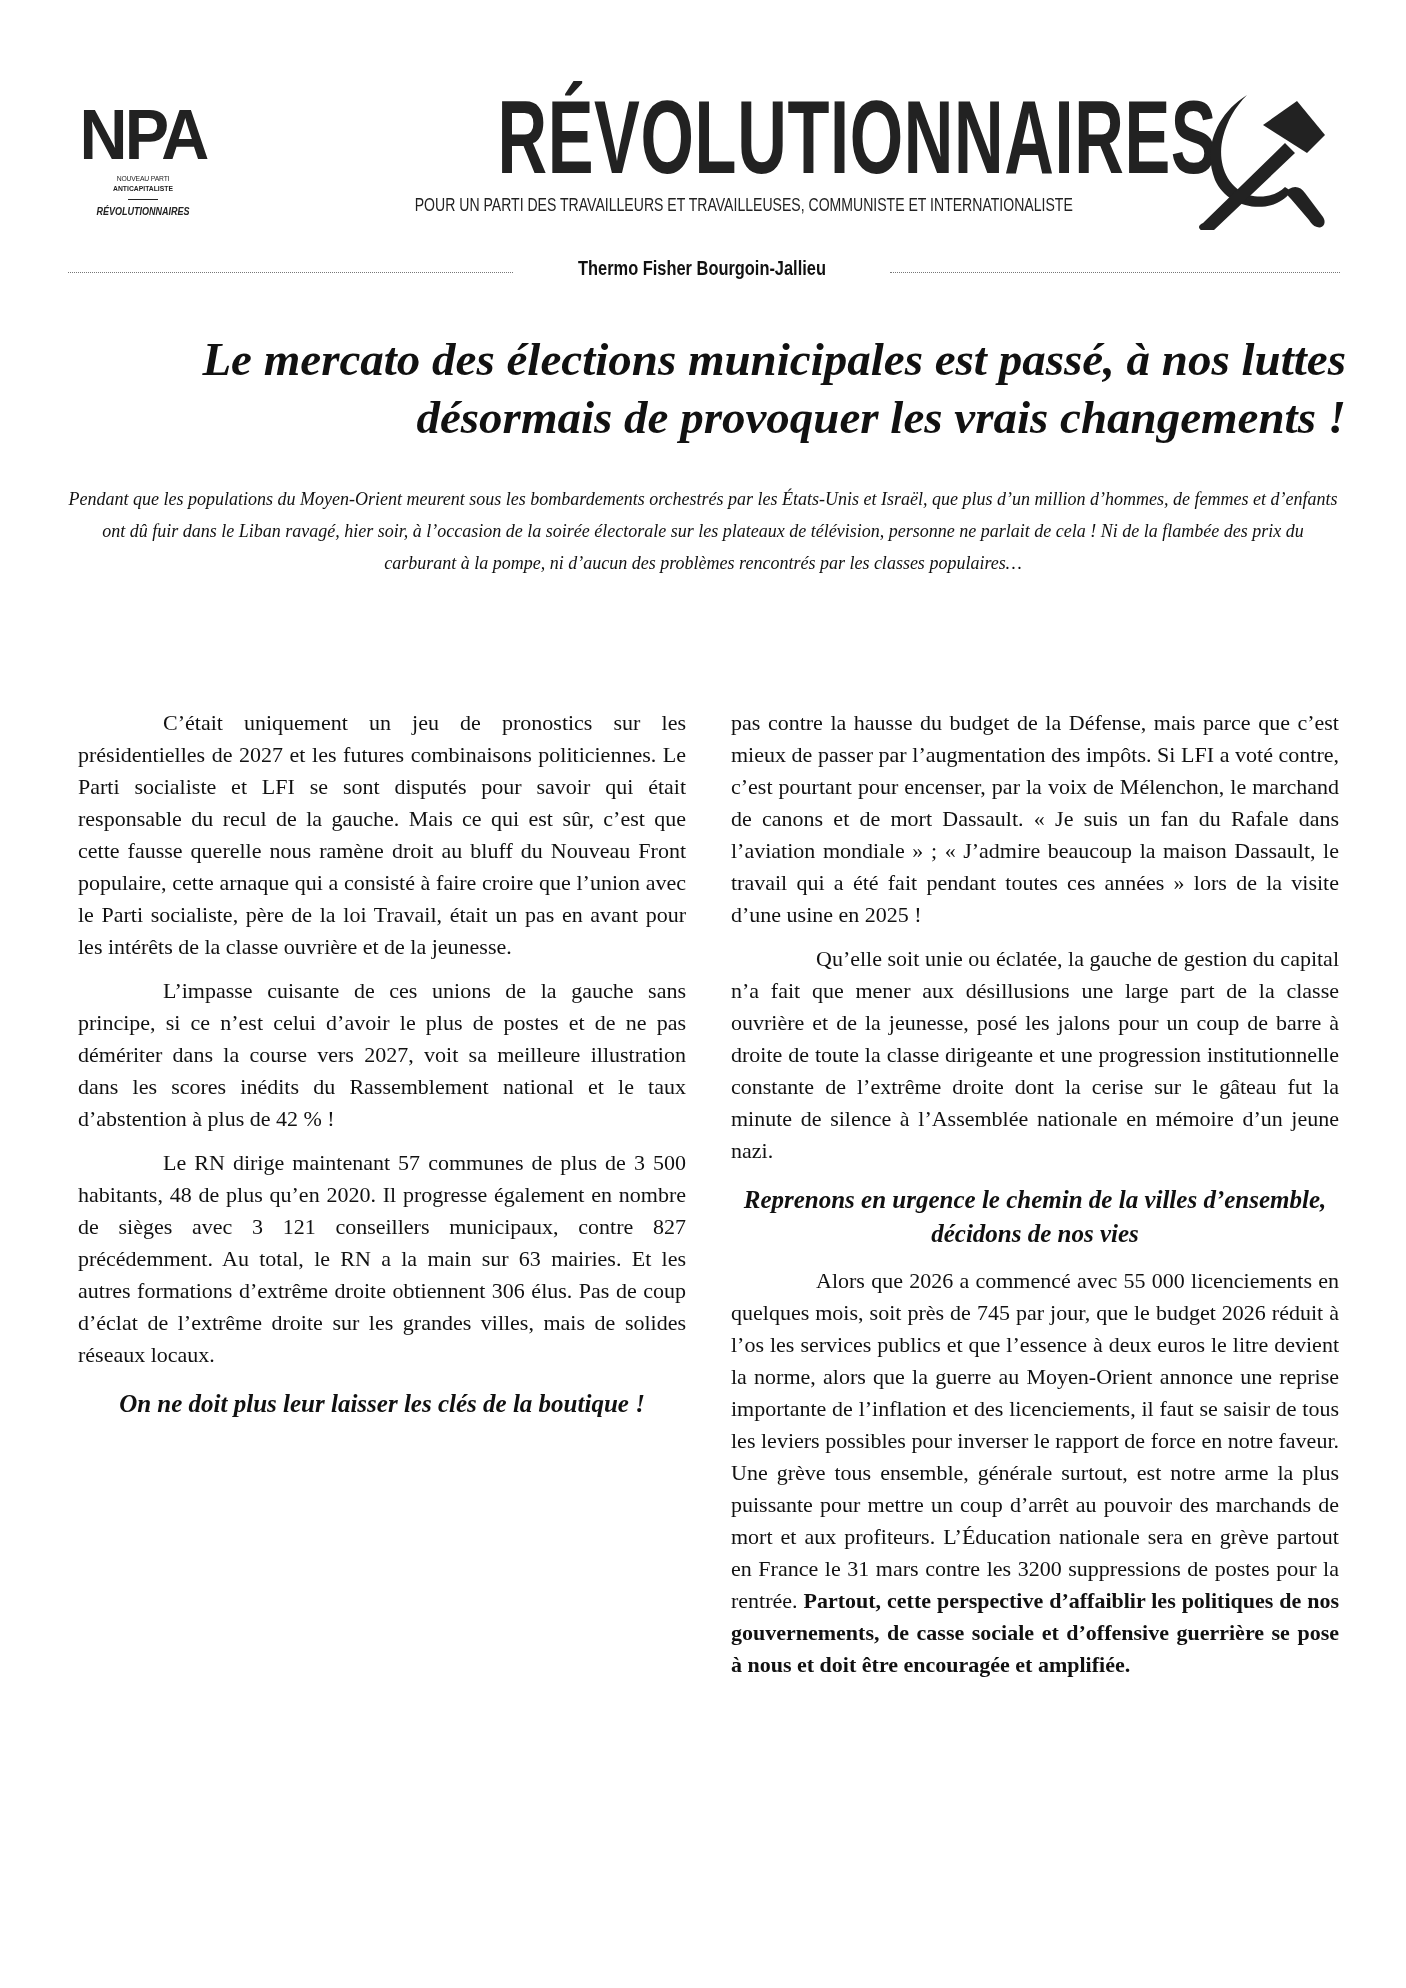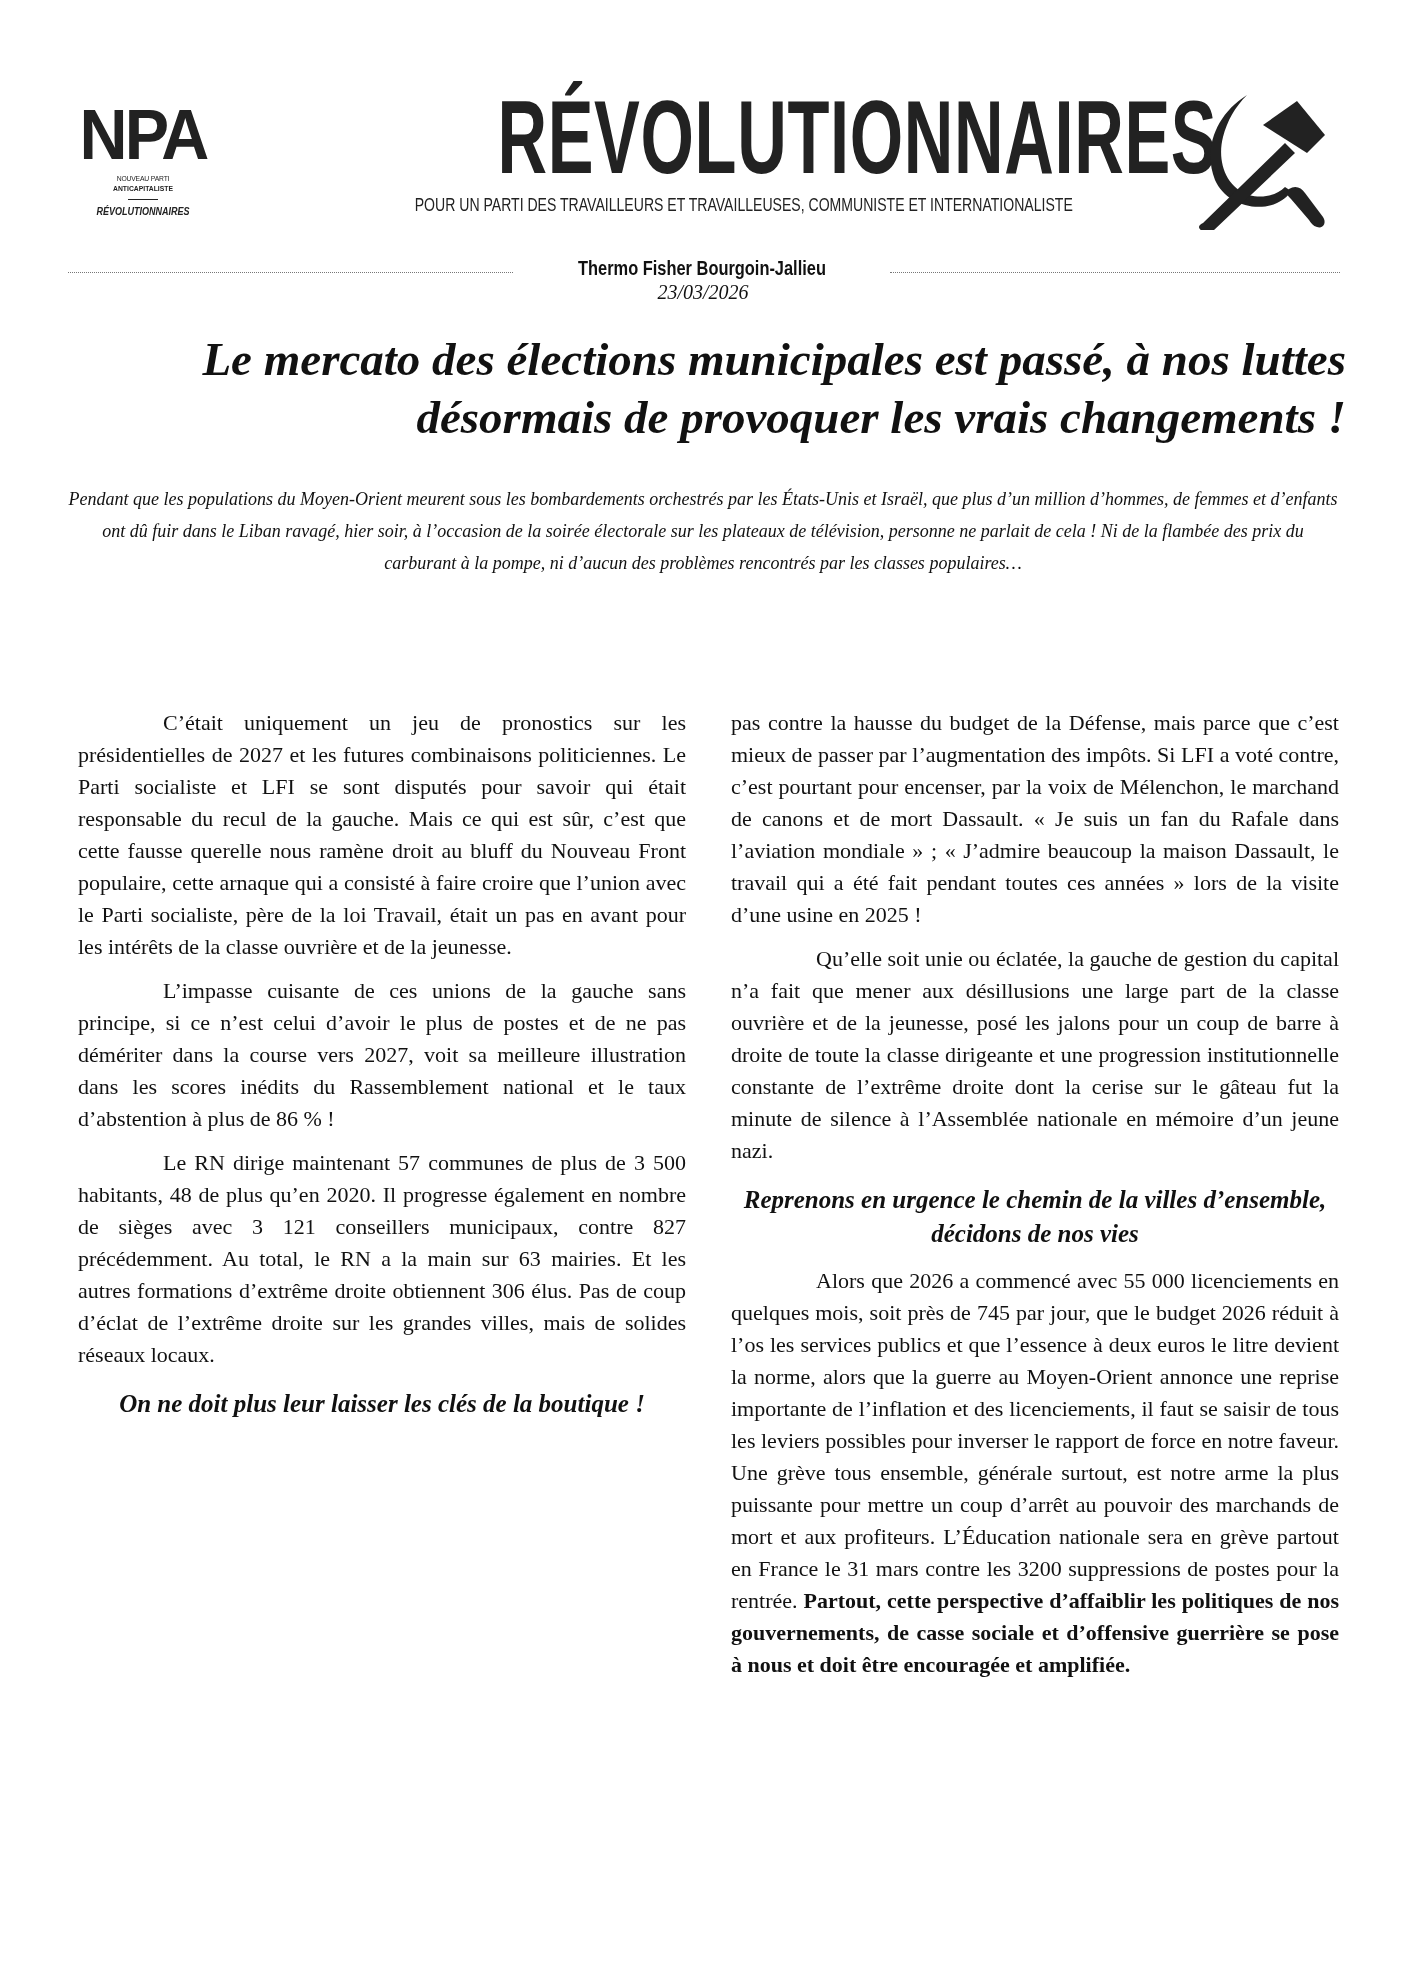--- a/index.html
+++ b/index.html
@@ -70,29 +70,28 @@
     <path d="M18 128 L 100 48 L 110 58 L 28 136 C 24 140, 14 136, 14 132 C 14 130, 16 129, 18 128 Z" fill="#222"></path>
 
     <path d="M78 30 L 112 6 L 140 40 L 122 58 Z" fill="#222"></path>
   </svg>
 
   <div class="site-row">
     <div class="dotted-left"></div>
     <div class="site-name">Thermo Fisher Bourgoin-Jallieu</div>
     <div class="dotted-right"></div>
   </div>
-  <div class="date">23/03/2026</div>
 
   <h1 class="headline" style="margin:0;">Le mercato des élections municipales est passé, à nos luttes désormais de provoquer les vrais changements !</h1>
 
   <div class="chapo">Pendant que les populations du Moyen-Orient meurent sous les bombardements orchestrés par les États-Unis et Israël, que plus d’un million d’hommes, de femmes et d’enfants ont dû fuir dans le Liban ravagé, hier soir, à l’occasion de la soirée électorale sur les plateaux de télévision, personne ne parlait de cela ! Ni de la flambée des prix du carburant à la pompe, ni d’aucun des problèmes rencontrés par les classes populaires…</div>
 
   <div class="col col-left">
     <p>C’était uniquement un jeu de pronostics sur les présidentielles de 2027 et les futures combinaisons politiciennes. Le Parti socialiste et LFI se sont disputés pour savoir qui était responsable du recul de la gauche. Mais ce qui est sûr, c’est que cette fausse querelle nous ramène droit au bluff du Nouveau Front populaire, cette arnaque qui a consisté à faire croire que l’union avec le Parti socialiste, père de la loi Travail, était un pas en avant pour les intérêts de la classe ouvrière et de la jeunesse.</p>
-    <p>L’impasse cuisante de ces unions de la gauche sans principe, si ce n’est celui d’avoir le plus de postes et de ne pas démériter dans la course vers 2027, voit sa meilleure illustration dans les scores inédits du Rassemblement national et le taux d’abstention à plus de 86 % !</p>
+    <p>L’impasse cuisante de ces unions de la gauche sans principe, si ce n’est celui d’avoir le plus de postes et de ne pas démériter dans la course vers 2027, voit sa meilleure illustration dans les scores inédits du Rassemblement national et le taux d’abstention à plus de 42 % !</p>
     <p>Le RN dirige maintenant 57 communes de plus de 3 500 habitants, 48 de plus qu’en 2020. Il progresse également en nombre de sièges avec 3 121 conseillers municipaux, contre 827 précédemment. Au total, le RN a la main sur 63 mairies. Et les autres formations d’extrême droite obtiennent 306 élus. Pas de coup d’éclat de l’extrême droite sur les grandes villes, mais de solides réseaux locaux.</p>
     <div class="subhead">On ne doit plus leur laisser les clés de la boutique !</div>
   </div>
 
   <div class="col col-right">
     <p class="no-indent">pas contre la hausse du budget de la Défense, mais parce que c’est mieux de passer par l’augmentation des impôts. Si LFI a voté contre, c’est pourtant pour encenser, par la voix de Mélenchon, le marchand de canons et de mort Dassault. « Je suis un fan du Rafale dans l’aviation mondiale » ; « J’admire beaucoup la maison Dassault, le travail qui a été fait pendant toutes ces années » lors de la visite d’une usine en 2025 !</p>
     <p>Qu’elle soit unie ou éclatée, la gauche de gestion du capital n’a fait que mener aux désillusions une large part de la classe ouvrière et de la jeunesse, posé les jalons pour un coup de barre à droite de toute la classe dirigeante et une progression institutionnelle constante de l’extrême droite dont la cerise sur le gâteau fut la minute de silence à l’Assemblée nationale en mémoire d’un jeune nazi.</p>
     <div class="subhead">Reprenons en urgence le chemin de la villes d’ensemble, décidons de nos vies</div>
     <p><span>Alors que 2026 a commencé avec 55 000 licenciements en quelques mois, soit près de 745 par jour, que le budget 2026 réduit à l’os les services publics et que l’essence à deux euros le litre devient la norme, alors que la guerre au Moyen-Orient annonce une reprise importante de l’inflation et des licenciements, il faut se saisir de tous les leviers possibles pour inverser le rapport de force en notre faveur. Une grève tous ensemble, générale surtout, est notre arme la plus puissante pour mettre un coup d’arrêt au pouvoir des marchands de mort et aux profiteurs. L’Éducation nationale sera en grève partout en France le 31 mars contre les 3200 suppressions de postes pour la rentrée.</span> <span class="bold">Partout, cette perspective d’affaiblir les politiques de nos gouvernements, de casse sociale et d’offensive guerrière se pose à nous et doit être encouragée et amplifiée.</span></p>
   </div>

